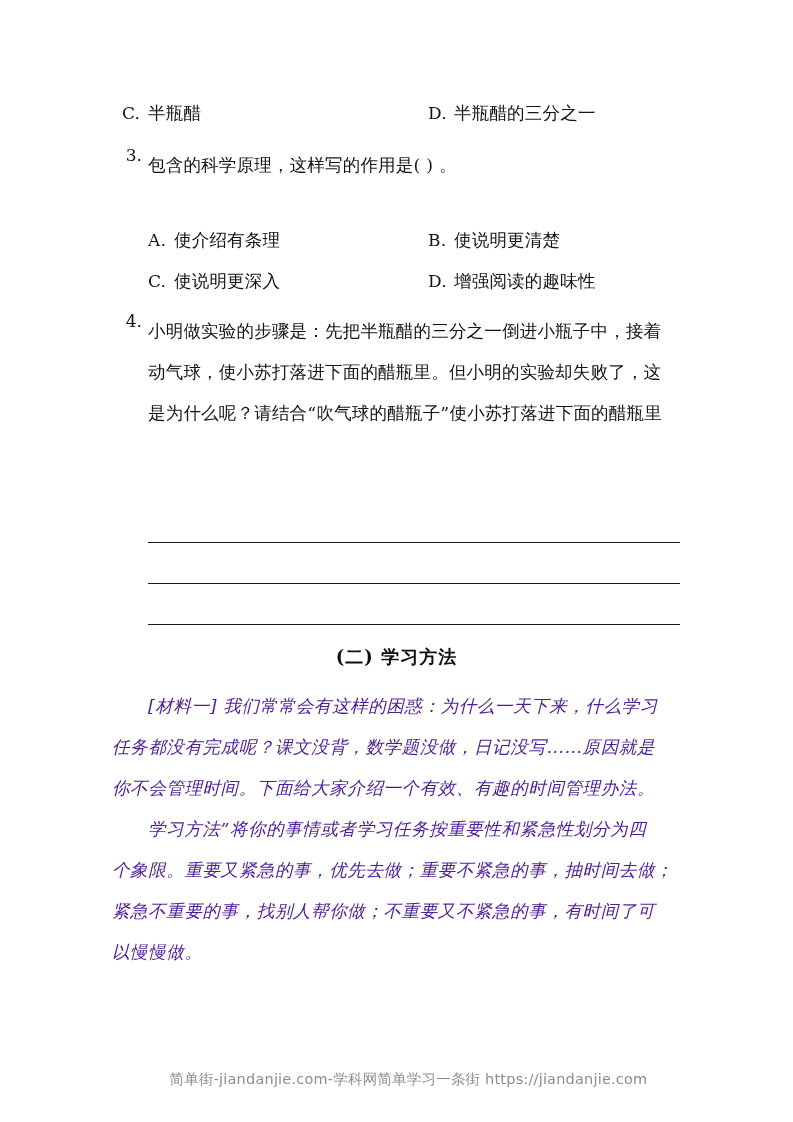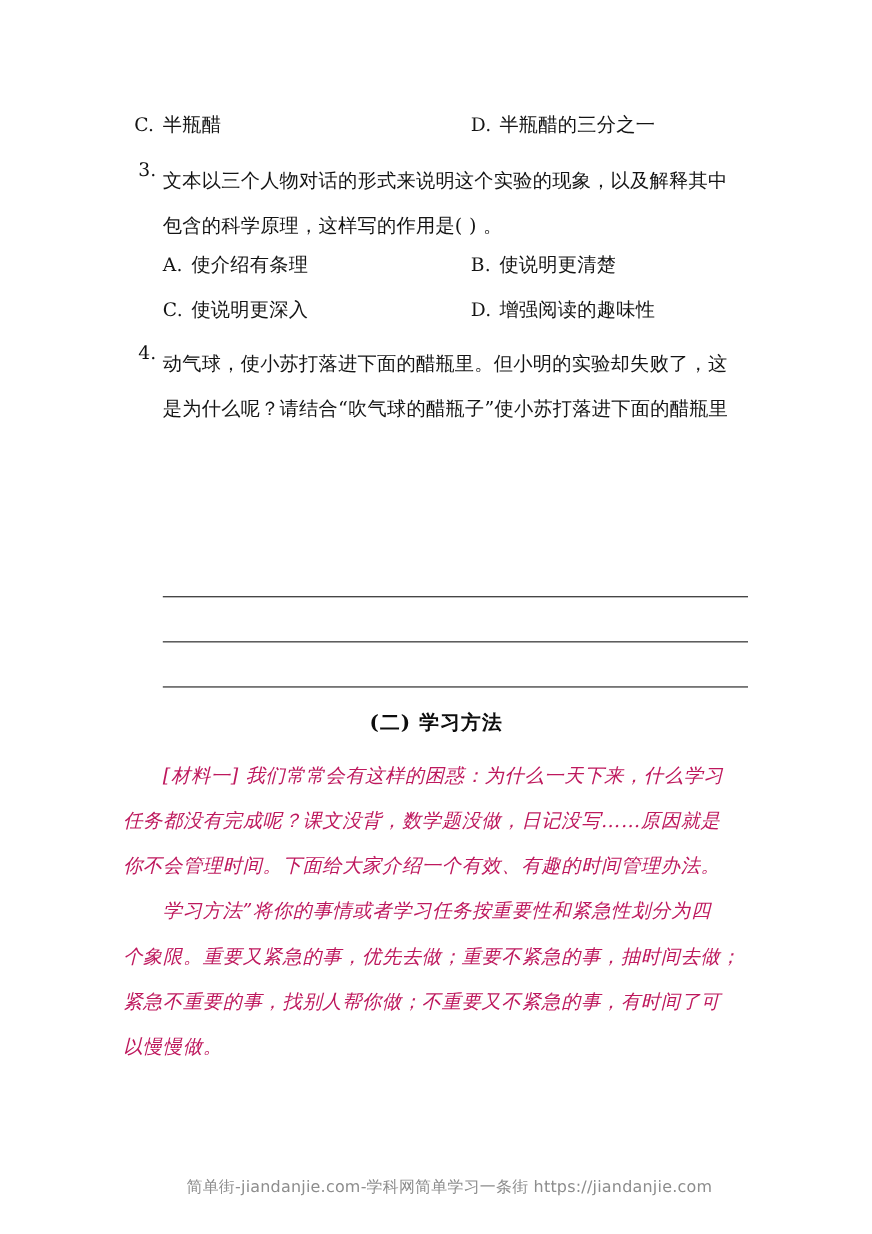--- a/index.html
+++ b/index.html
@@ -26,21 +26,21 @@
   
   .songti {
     font-family: "DejaVu Serif", "Liberation Serif", serif;
     font-size: 17.5px;
     color: #141414;
     letter-spacing: 0.2px;
   }
   .kaiti {
     font-family: "DejaVu Serif", "Liberation Serif", serif;
     font-size: 17.5px;
-    color: #be185d;
+    color: #4c1d95;
     font-style: italic;
     letter-spacing: 0.6px;
   }
 
   
   .opt-row {
     position: absolute;
     left: 122px;
     width: 570px;
     height: 34px;
@@ -147,21 +147,20 @@
     </div>
     <div class="opt-col" style="margin-left:26px;">
       <span class="opt-letter">D.</span>
       <span class="opt-text">半瓶醋的三分之一</span>
     </div>
   </div>
 
   <div class="q-block" style="top:145px;">
     <span class="q-num">3.</span>
     <div class="q-body songti">
-      <div class="q-line">文本以三个人物对话的形式来说明这个实验的现象，以及解释其中</div>
       <div class="q-line">包含的科学原理，这样写的作用是(        ) 。</div>
     </div>
   </div>
 
   <div class="opt-row songti" style="top:228px;">
     <div class="opt-col left" style="padding-left:26px;">
       <span class="opt-letter">A.</span>
       <span class="opt-text">使介绍有条理</span>
     </div>
     <div class="opt-col">
@@ -177,20 +176,21 @@
     </div>
     <div class="opt-col">
       <span class="opt-letter">D.</span>
       <span class="opt-text">增强阅读的趣味性</span>
     </div>
   </div>
 
   <div class="q-block" style="top:311px;">
     <span class="q-num">4.</span>
     <div class="q-body songti">
+      <div class="q-line">小明做实验的步骤是：先把半瓶醋的三分之一倒进小瓶子中，接着</div>
       <div class="q-line">动气球，使小苏打落进下面的醋瓶里。但小明的实验却失败了，这</div>
       <div class="q-line">是为什么呢？请结合“吹气球的醋瓶子”使小苏打落进下面的醋瓶里</div>
     </div>
   </div>
 
   <div class="rule" style="top:542px;"></div>
   <div class="rule" style="top:583px;"></div>
   <div class="rule" style="top:624px;"></div>
 
   <div class="section-head" style="top:645px;">(二) 学习方法</div>

